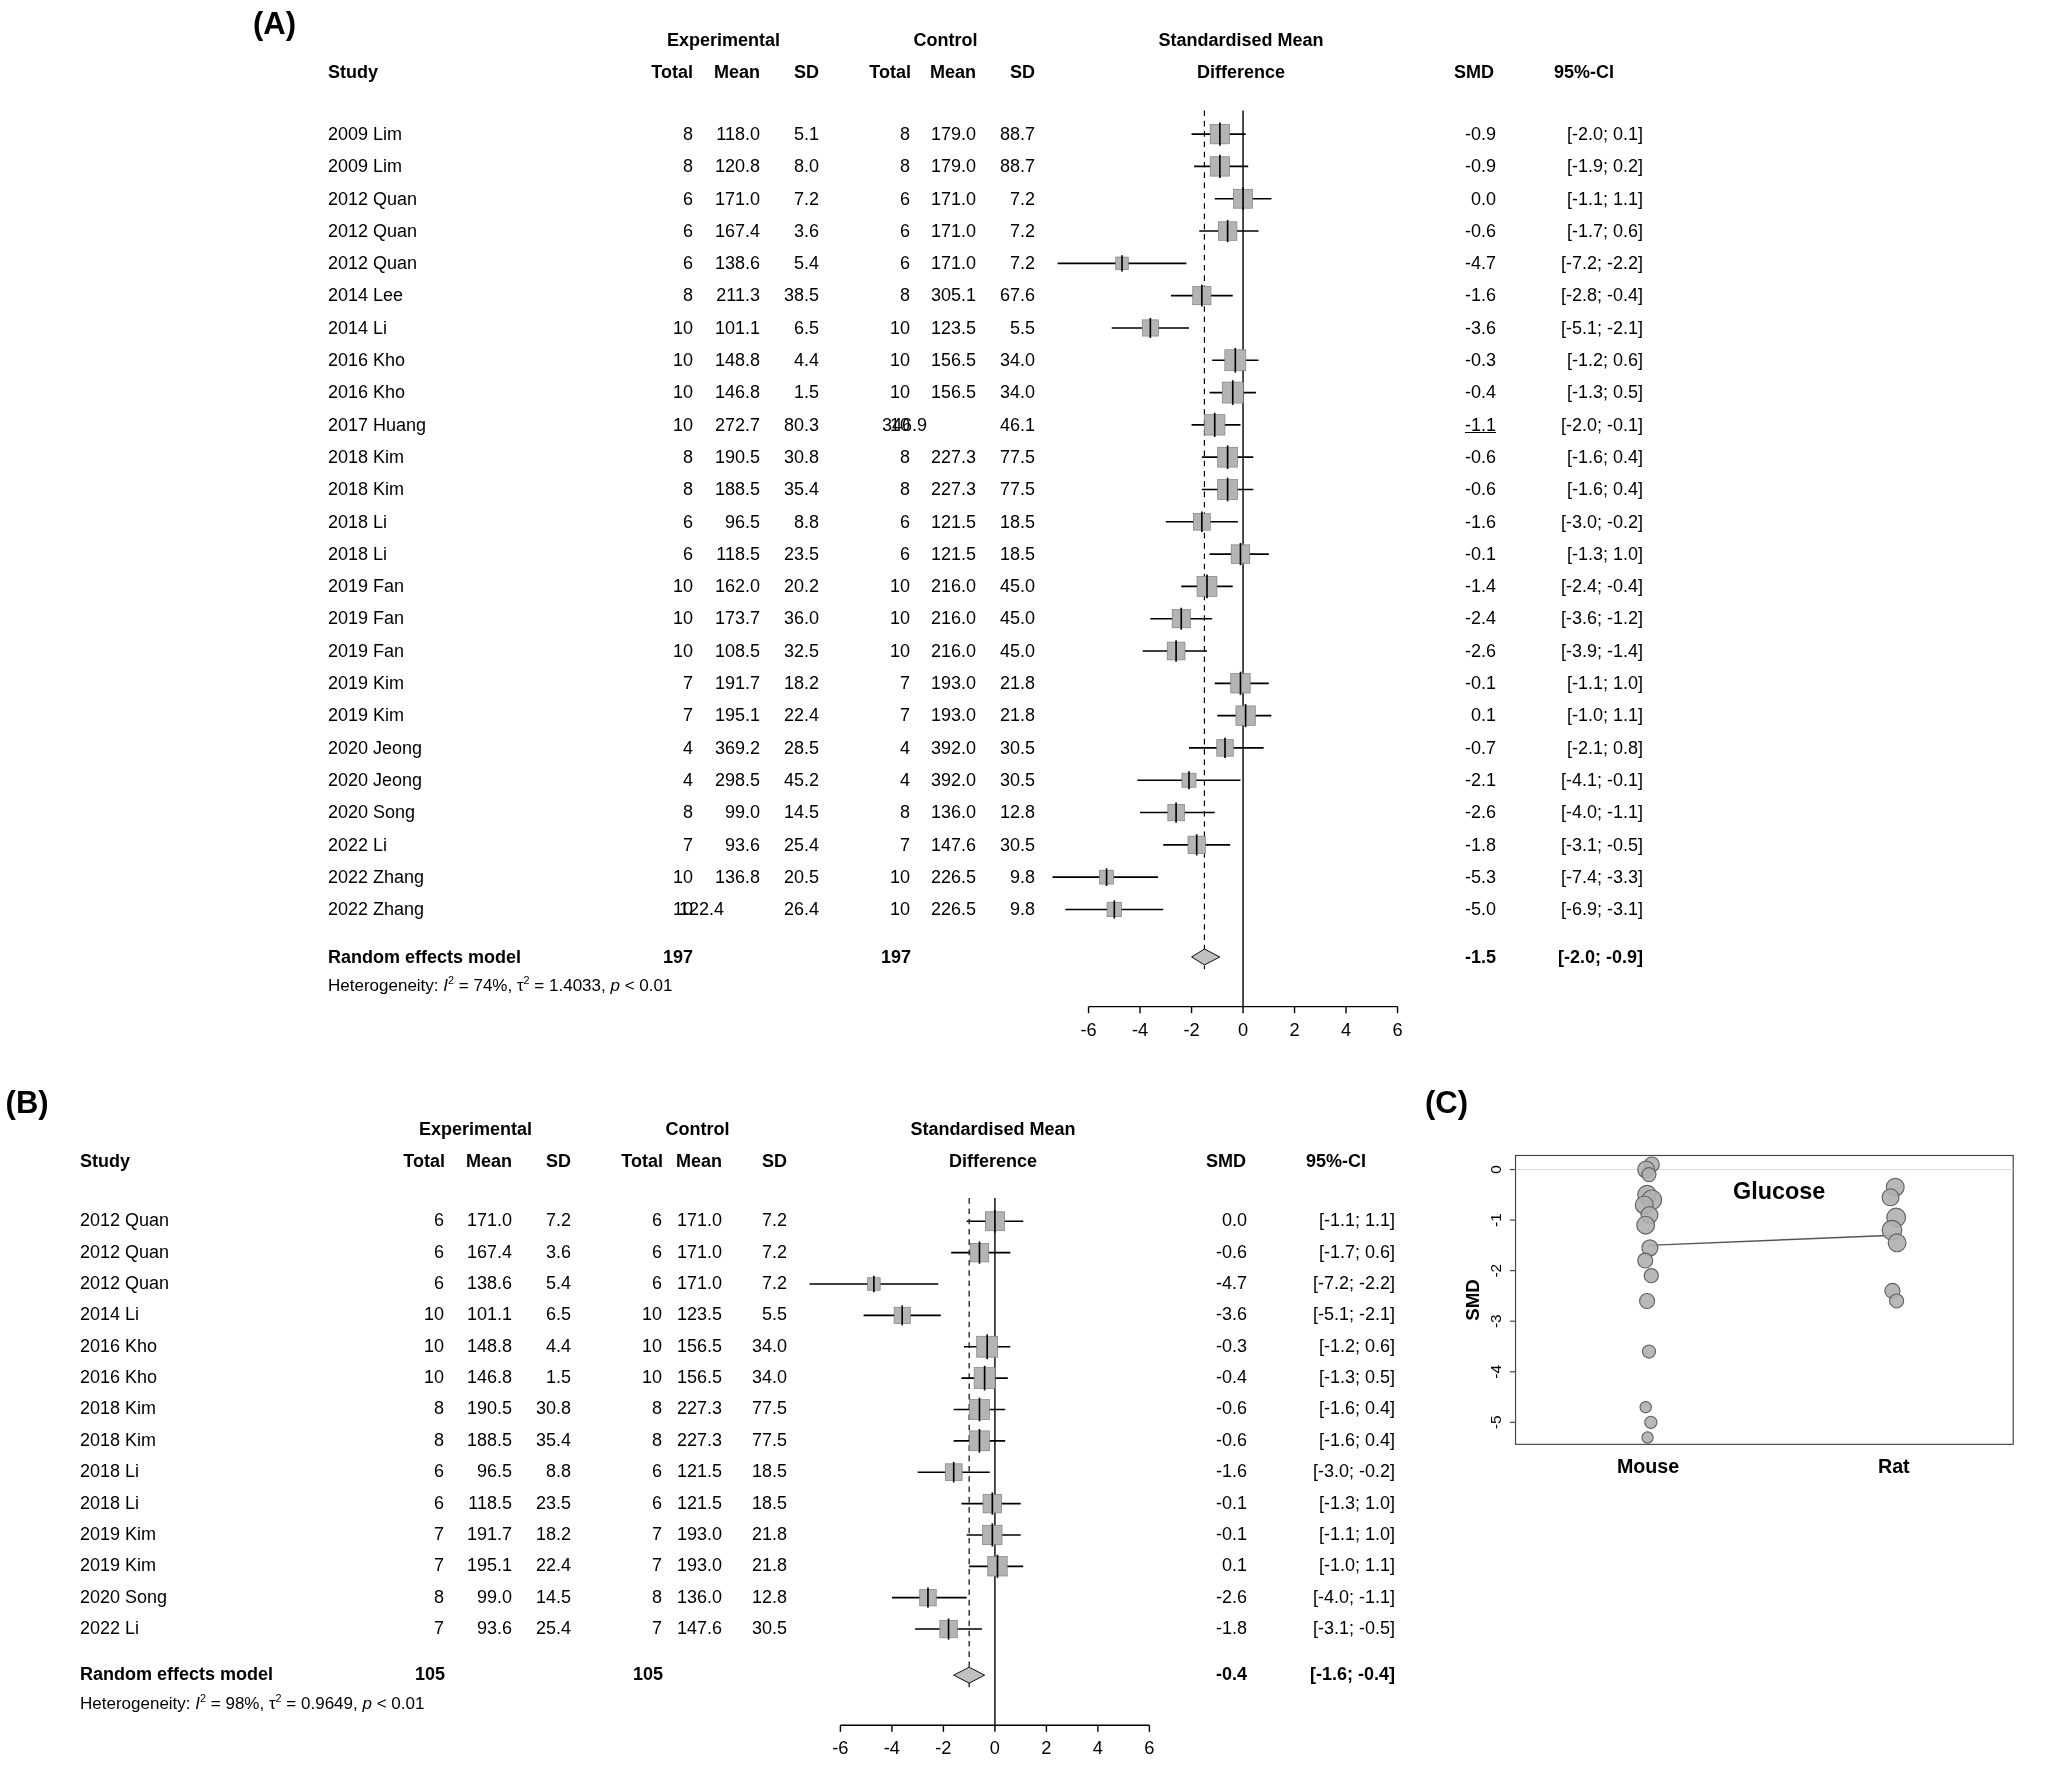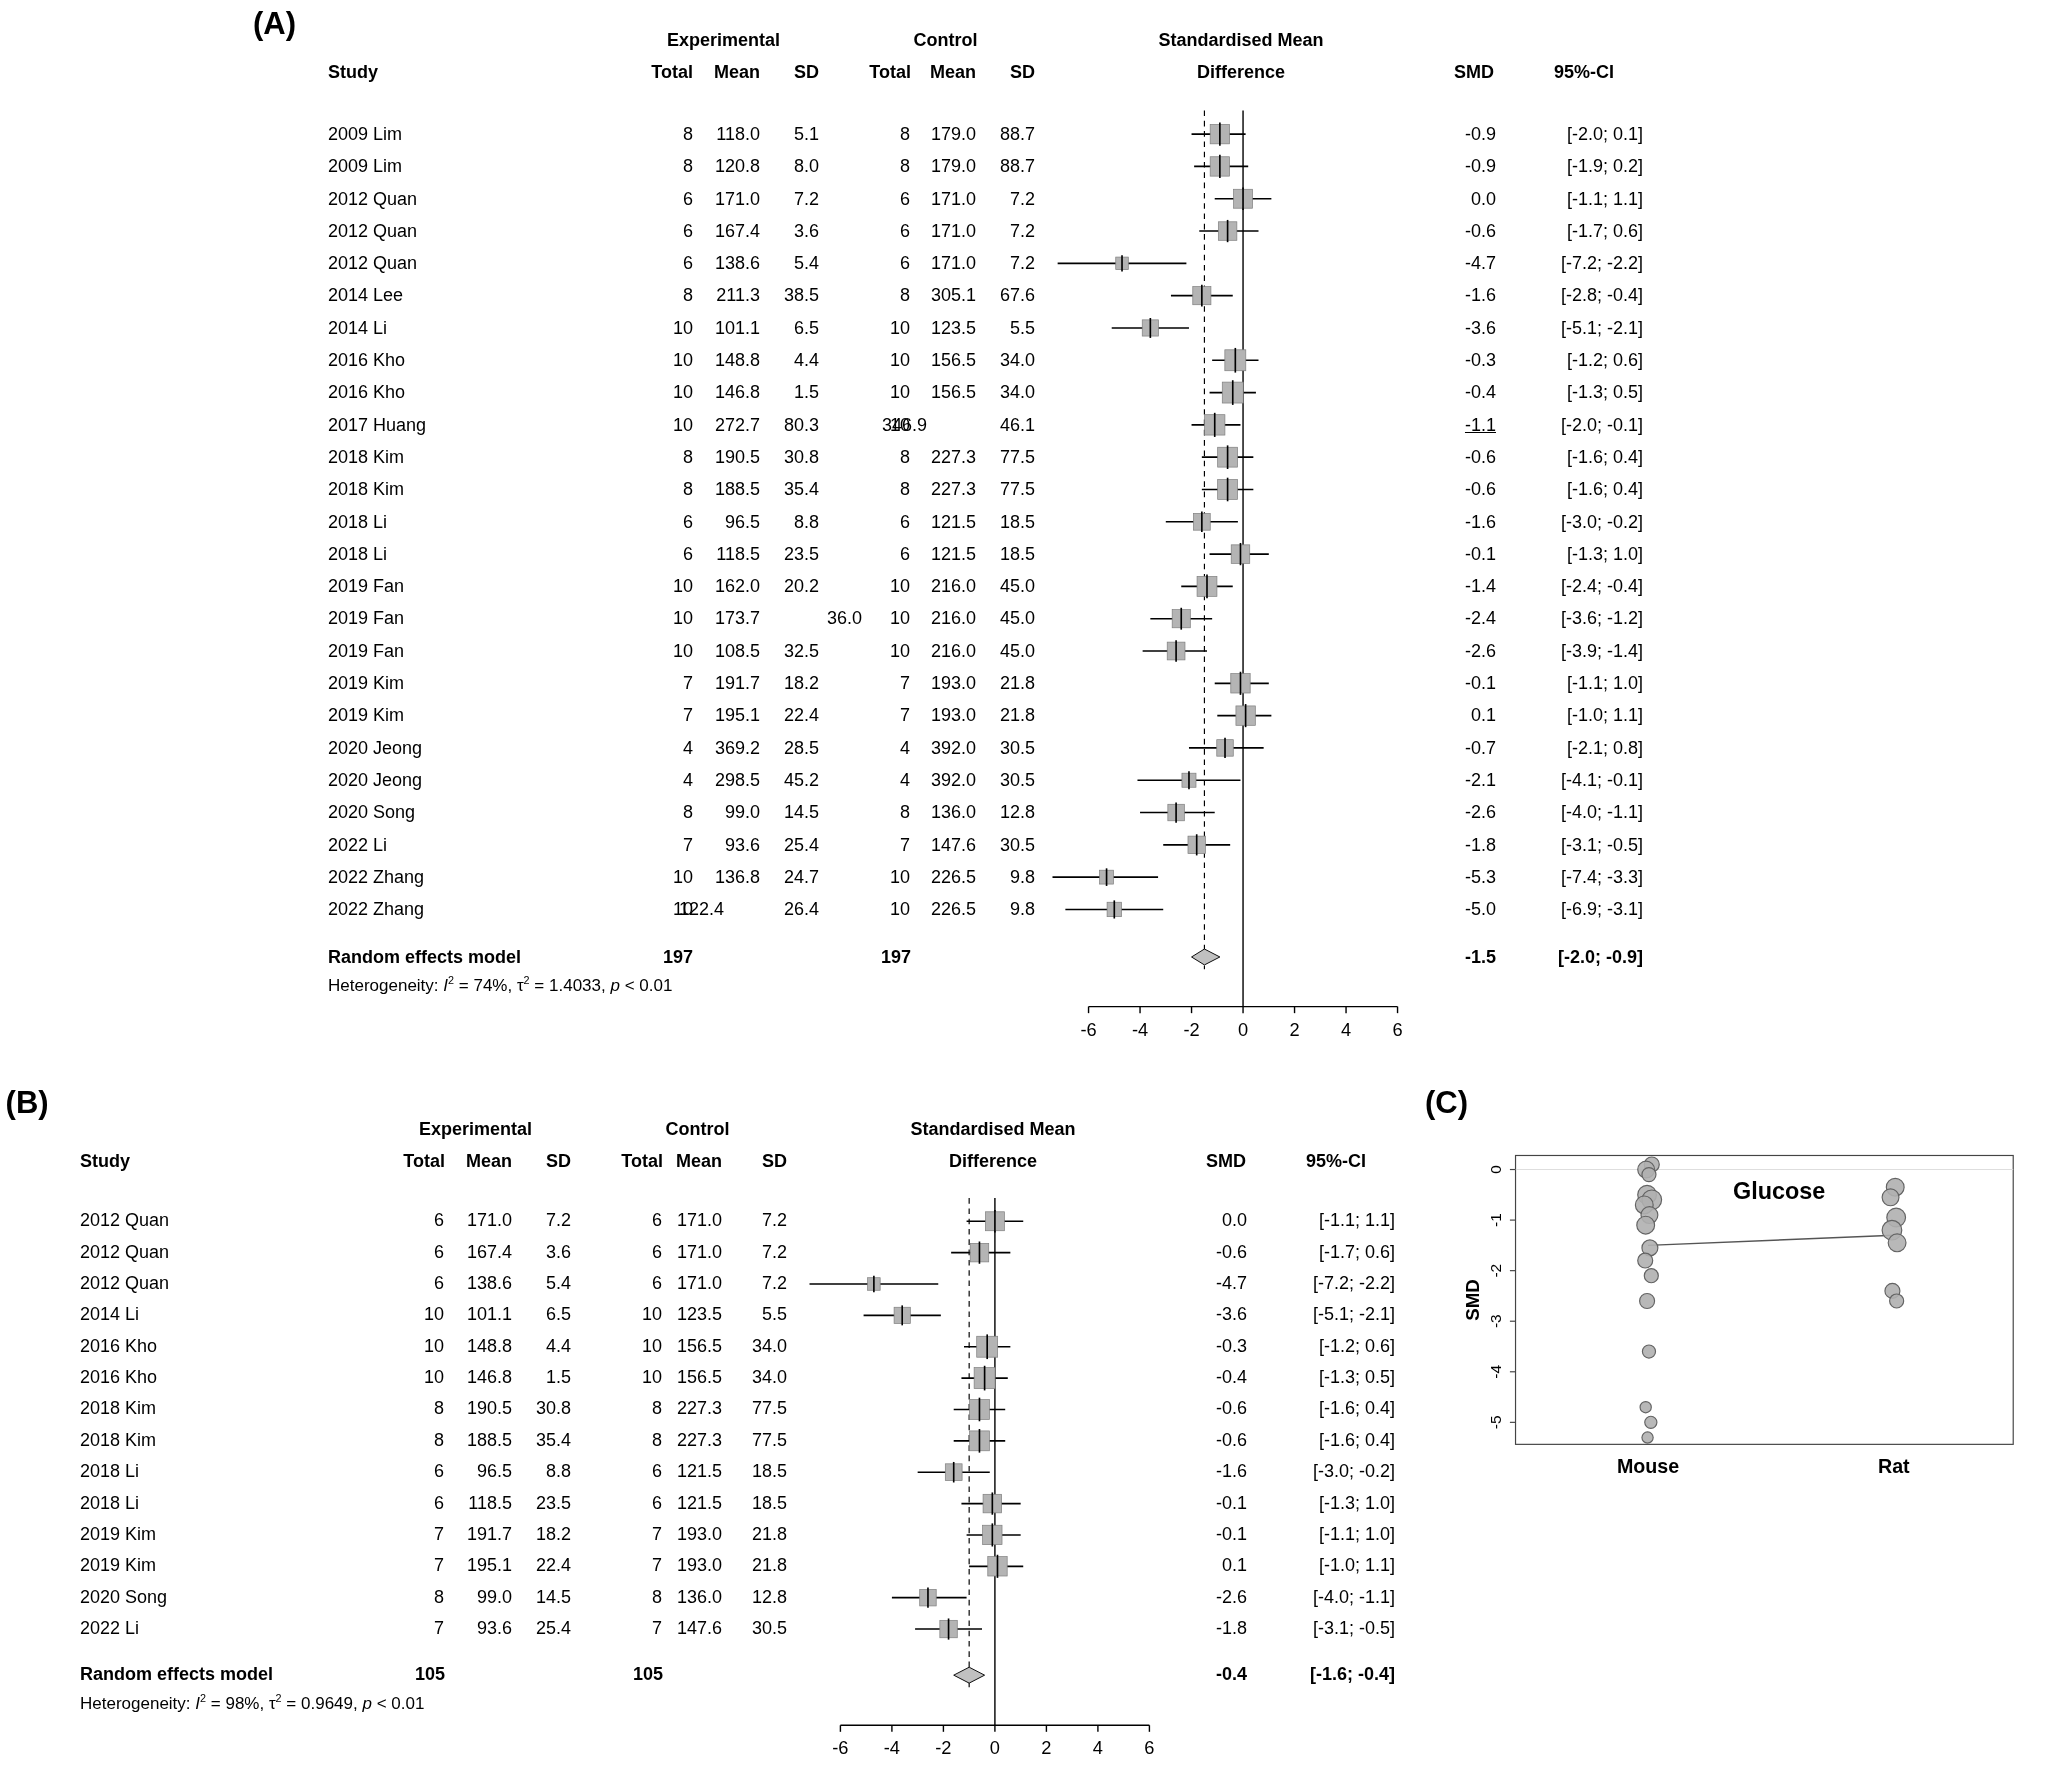--- a/index.html
+++ b/index.html
@@ -406,21 +406,21 @@
         <span class="cell" style="left: 840px; width: 70px; text-align: right;">10</span>
         <span class="cell" style="left: 882px; width: 94px; text-align: right;">216.0</span>
         <span class="cell" style="left: 955px; width: 80px; text-align: right;">45.0</span>
         <span class="cell" style="left: 1393px; width: 103px; text-align: right;">-1.4</span>
         <span class="cell" style="left: 1498px; width: 145px; text-align: right;">[-2.4; -0.4]</span>
       </div>
       <div class="fr" style="top: 602px; height: 32px; line-height: 32px;">
         <span class="cell" style="left: 328px; width: 262px; text-align: left;">2019 Fan</span>
         <span class="cell" style="left: 623px; width: 70px; text-align: right;">10</span>
         <span class="cell" style="left: 666px; width: 94px; text-align: right;">173.7</span>
-        <span class="cell" style="left: 782px; width: 80px; text-align: right;">36.0</span>
+        <span class="cell" style="left: 739px; width: 80px; text-align: right;">36.0</span>
         <span class="cell" style="left: 840px; width: 70px; text-align: right;">10</span>
         <span class="cell" style="left: 882px; width: 94px; text-align: right;">216.0</span>
         <span class="cell" style="left: 955px; width: 80px; text-align: right;">45.0</span>
         <span class="cell" style="left: 1393px; width: 103px; text-align: right;">-2.4</span>
         <span class="cell" style="left: 1498px; width: 145px; text-align: right;">[-3.6; -1.2]</span>
       </div>
       <div class="fr" style="top: 635px; height: 32px; line-height: 32px;">
         <span class="cell" style="left: 328px; width: 262px; text-align: left;">2019 Fan</span>
         <span class="cell" style="left: 623px; width: 70px; text-align: right;">10</span>
         <span class="cell" style="left: 666px; width: 94px; text-align: right;">108.5</span>
@@ -494,21 +494,21 @@
         <span class="cell" style="left: 840px; width: 70px; text-align: right;">7</span>
         <span class="cell" style="left: 882px; width: 94px; text-align: right;">147.6</span>
         <span class="cell" style="left: 955px; width: 80px; text-align: right;">30.5</span>
         <span class="cell" style="left: 1393px; width: 103px; text-align: right;">-1.8</span>
         <span class="cell" style="left: 1498px; width: 145px; text-align: right;">[-3.1; -0.5]</span>
       </div>
       <div class="fr" style="top: 861px; height: 32px; line-height: 32px;">
         <span class="cell" style="left: 328px; width: 262px; text-align: left;">2022 Zhang</span>
         <span class="cell" style="left: 623px; width: 70px; text-align: right;">10</span>
         <span class="cell" style="left: 666px; width: 94px; text-align: right;">136.8</span>
-        <span class="cell" style="left: 739px; width: 80px; text-align: right;">24.7</span>
+        <span class="cell" style="left: 739px; width: 80px; text-align: right;">20.5</span>
         <span class="cell" style="left: 840px; width: 70px; text-align: right;">10</span>
         <span class="cell" style="left: 882px; width: 94px; text-align: right;">226.5</span>
         <span class="cell" style="left: 955px; width: 80px; text-align: right;">9.8</span>
         <span class="cell" style="left: 1393px; width: 103px; text-align: right;">-5.3</span>
         <span class="cell" style="left: 1498px; width: 145px; text-align: right;">[-7.4; -3.3]</span>
       </div>
       <div class="fr" style="top: 893px; height: 32px; line-height: 32px;">
         <span class="cell" style="left: 328px; width: 262px; text-align: left;">2022 Zhang</span>
         <span class="cell" style="left: 623px; width: 70px; text-align: right;">10</span>
         <span class="cell" style="left: 630px; width: 94px; text-align: right;">122.4</span>

